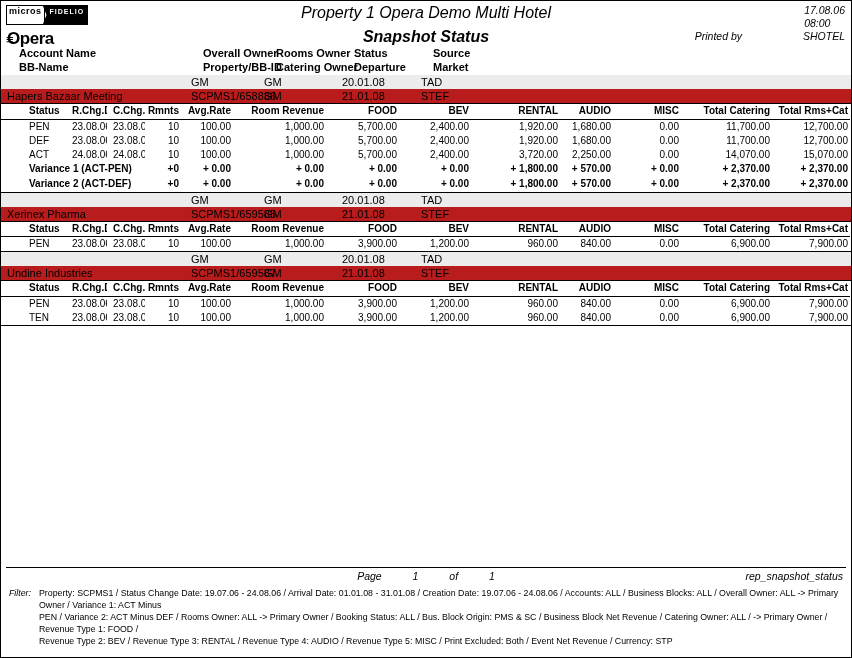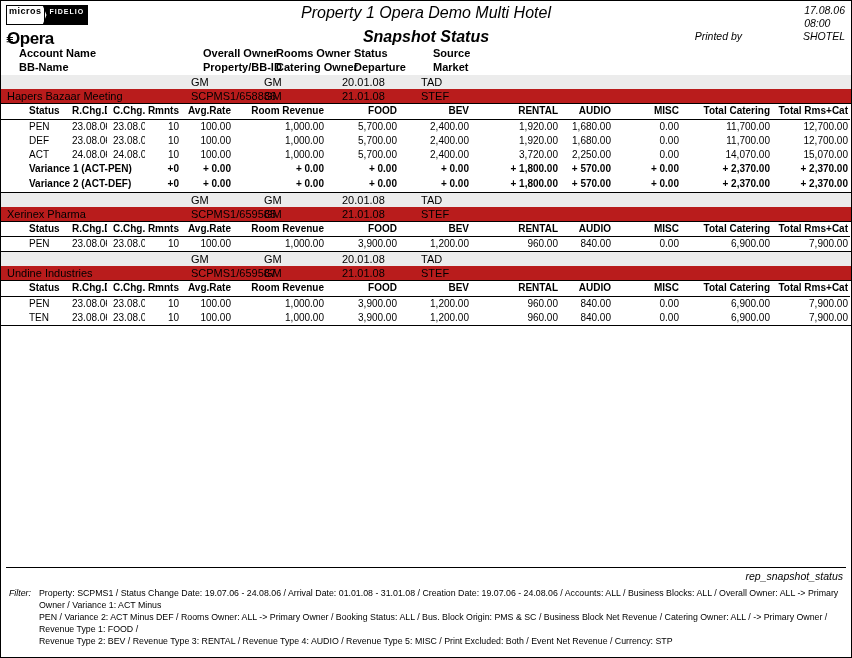--- a/index.html
+++ b/index.html
@@ -384,20 +384,26 @@
               <td>0.00</td>
               <td>6,900.00</td>
               <td>7,900.00</td>
             </tr>
           </tbody>
         </table>
       </div>
     </div>
 
   <div class="footer-rule"></div>
+  <div class="page-line">
+    <span>Page</span>
+    <span>1</span>
+    <span>of</span>
+    <span>1</span>
+  </div>
   <div class="report-id">rep_snapshot_status</div>
   <div class="filter-block">
     <div class="filter-label">Filter:</div>
     <div class="filter-lines" id="filter-lines">
         <div>Property: SCPMS1 / Status Change Date: 19.07.06 - 24.08.06 / Arrival Date: 01.01.08 - 31.01.08 / Creation Date: 19.07.06 - 24.08.06 / Accounts: ALL / Business Blocks: ALL / Overall Owner: ALL -&gt; Primary Owner / Variance 1: ACT Minus</div>
         <div>PEN / Variance 2: ACT Minus DEF / Rooms Owner: ALL -&gt; Primary Owner / Booking Status: ALL / Bus. Block Origin: PMS &amp; SC / Business Block Net Revenue / Catering Owner: ALL / -&gt; Primary Owner / Revenue Type 1: FOOD /</div>
         <div>Revenue Type 2: BEV / Revenue Type 3: RENTAL / Revenue Type 4: AUDIO / Revenue Type 5: MISC / Print Excluded: Both / Event Net Revenue / Currency: STP</div>
       </div>
   </div>
 

